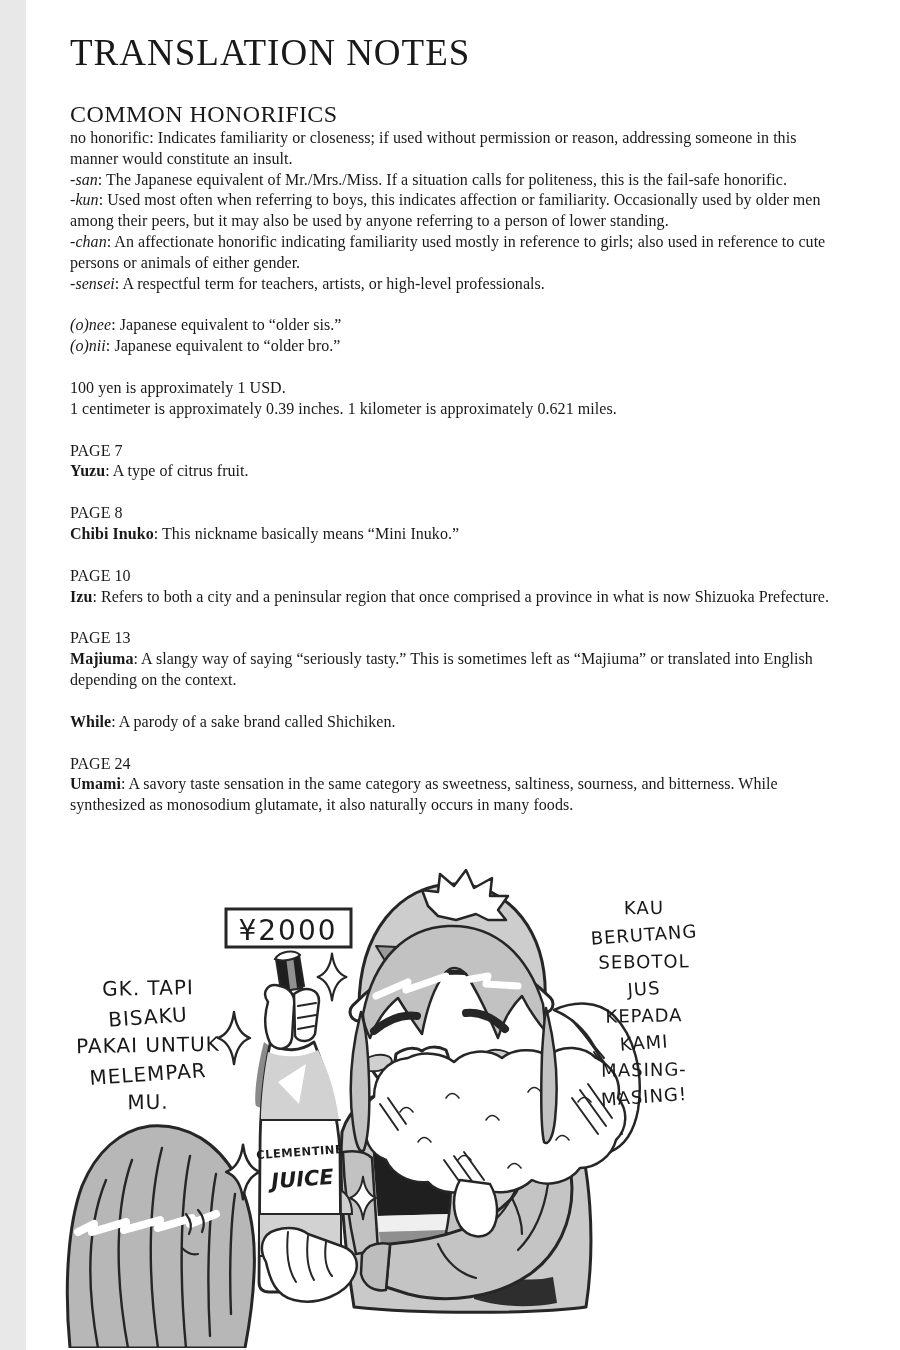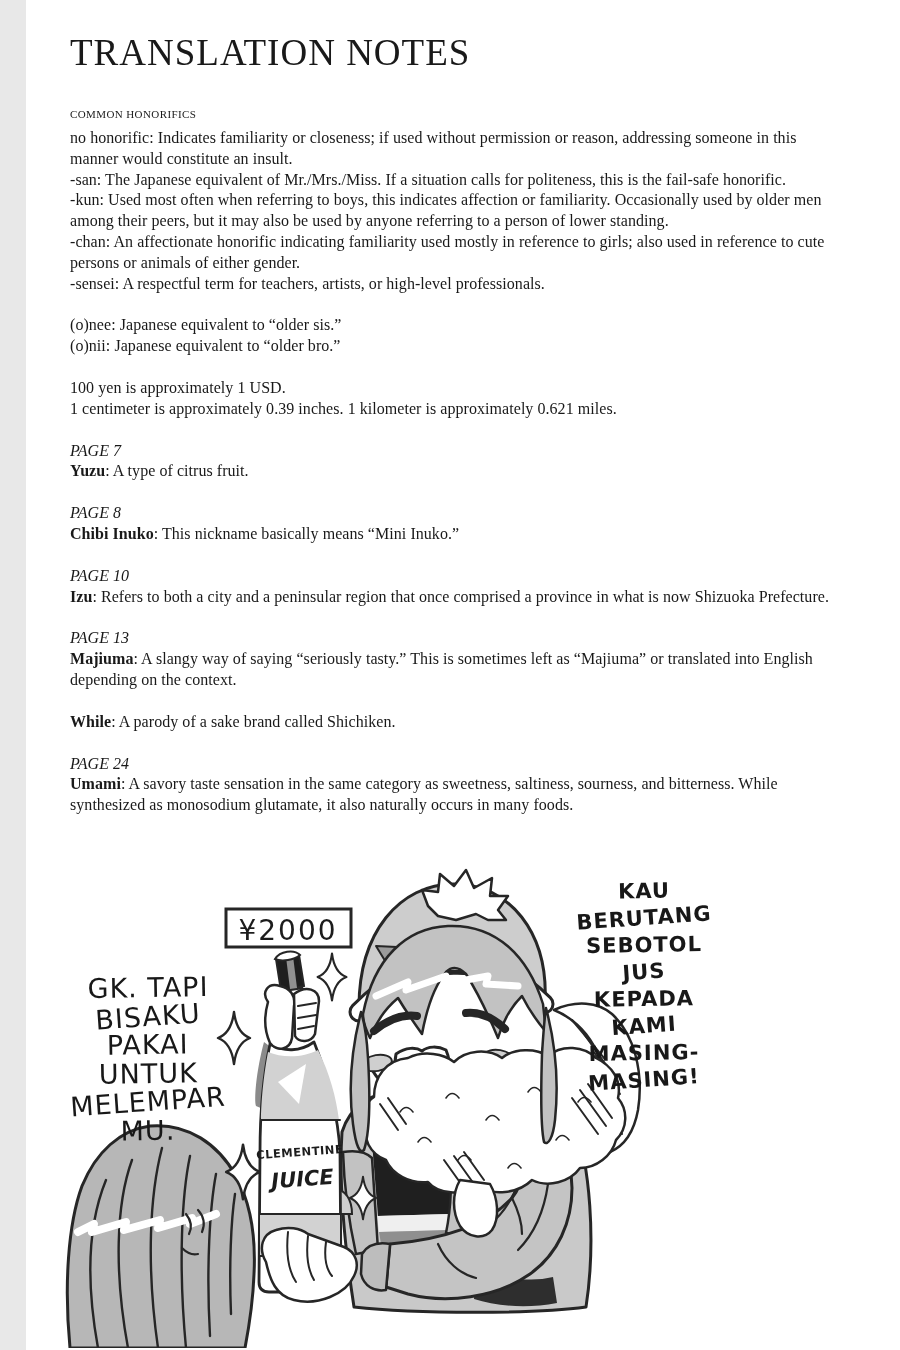--- a/index.html
+++ b/index.html
@@ -8,39 +8,39 @@
     overflow:hidden;color:#191919;
     font-family:"Liberation Serif", serif;
     margin-left:26px;
   }
   .content{position:absolute;left:44px;top:30px;width:772px;}
   .title{
     font-size:37px;font-weight:normal;letter-spacing:1px;margin:0;
     line-height:46px;
   }
   .sect-head{
-    font-size:11px;font-weight:normal;letter-spacing:.4px;
+    font-size:24px;font-weight:normal;letter-spacing:.4px;
     margin:27px 0 3px 0;line-height:22px;
   }
   p.entry{margin:0;font-size:16px;line-height:20.8px;letter-spacing:.05px;}
-  .pagehead{font-style:italic;}
-  .i{}
+  .pagehead{}
+  .i{font-style:italic;}
   .b{font-weight:bold;}
   .bi{font-weight:bold;}
   .vgap{height:21px;}
 
   
   .illo{position:absolute;left:30px;top:862px;width:700px;height:486px;}
   .illo svg{position:absolute;left:0;top:0;}
   .speech{
     position:absolute;text-align:center;color:#181818;
     font-family:"DejaVu Sans", sans-serif;letter-spacing:1px;
   }
-  .speech-left{left:8px;top:112px;width:168px;font-size:27px;line-height:28.5px;}
-  .speech-right{left:512px;top:16px;width:152px;font-size:21px;line-height:27px;font-weight:bold;}
+  .speech-left{left:8px;top:112px;width:168px;font-size:20px;line-height:28.5px;}
+  .speech-right{left:512px;top:32px;width:152px;font-size:18px;line-height:27px;}
   .speech div:nth-child(odd){transform:rotate(-1deg);}
   .speech div:nth-child(even){transform:rotate(-4deg);}
   .ink{stroke:#262626;fill:none;stroke-linecap:round;stroke-linejoin:round;}
   text.comic{font-family:"DejaVu Sans", sans-serif;fill:#1c1c1c;}
 </style>
 </head>
 <body>
 
 <div class="page">
   <div class="content">

